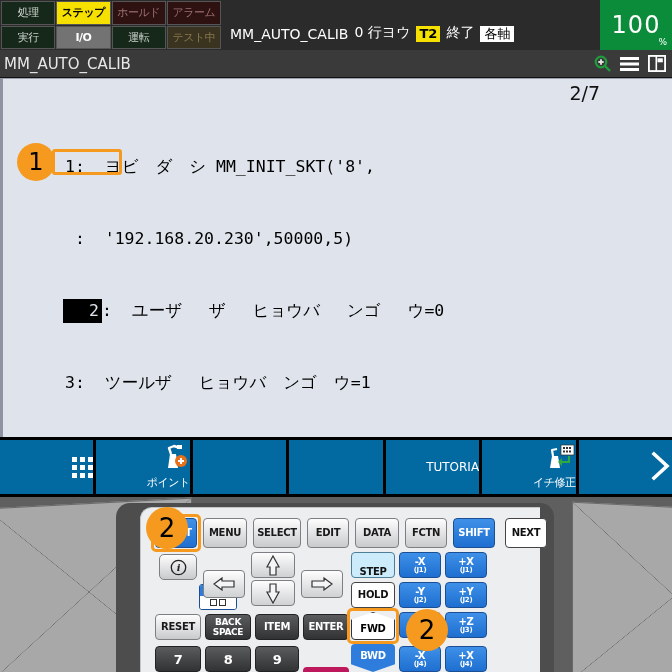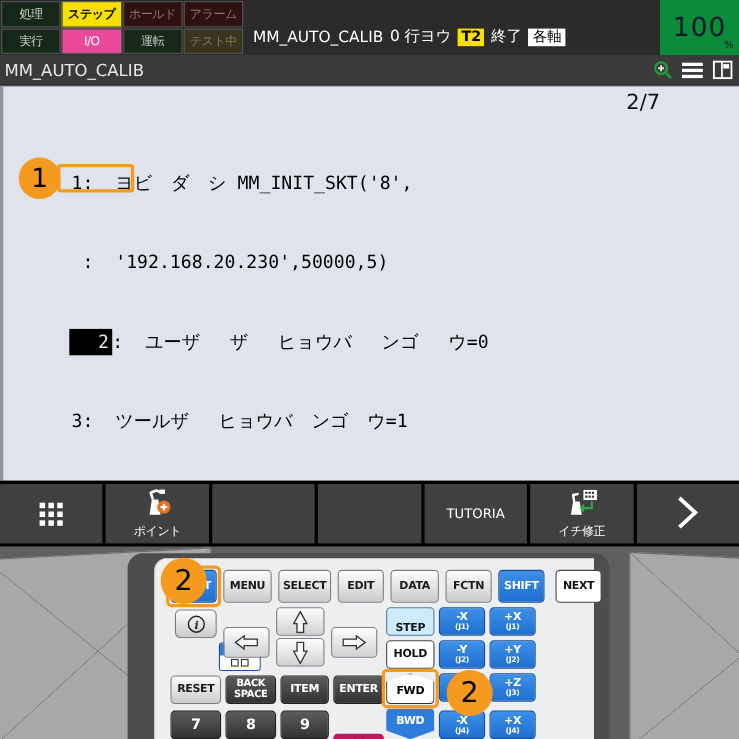--- a/index.html
+++ b/index.html
@@ -24,41 +24,41 @@
   }
   .st-cell {
     display: flex; align-items: center; justify-content: center;
     font-size: 11px; letter-spacing: -0.5px;
     border: 1px solid #555;
     white-space: nowrap; overflow: hidden;
   }
   .st-dark  { background: #16281a; color: #c9d2c9; }
   .st-yellow{ background: #f5e000; color: #000; font-weight: bold; }
   .st-maroon{ background: #2e1212; color: #9e7070; }
-  .st-green { background: #ec4899; color: #fff; font-weight: normal; }
+  .st-green { background: #737373; color: #fff; font-weight: bold; }
   .st-olive { background: #3a3320; color: #8a7a50; }
 
   .status-msg {
     flex: 1; height: 50px;
     display: flex; align-items: flex-end; gap: 6px;
     padding: 0 8px 8px 8px;
     color: #fff; font-size: 14px; letter-spacing: 0px;
     white-space: nowrap;
   }
   .badge-t2 {
     background: #f5e000; color: #000; font-weight: bold;
     padding: 0 3px; font-size: 13px; line-height: 16px;
   }
   .badge-axis {
     background: #fff; color: #000;
     padding: 0 4px; font-size: 13px; line-height: 16px;
   }
   .speed-box {
     width: 72px; height: 50px; background: #0b8c3a;
-    color: #0f172a; position: relative;
+    color: #ffffff; position: relative;
     display: flex; align-items: center; justify-content: center;
   }
   .speed-val { font-size: 24px; letter-spacing: 1px; }
   .speed-pct { position: absolute; right: 5px; bottom: 3px; font-size: 9px; }
 
   
   .titlebar {
     position: absolute; left: 0; top: 50px; width: 672px; height: 28px;
     background: #3a3a3a; display: flex; align-items: center;
     padding: 0 6px 0 4px;
@@ -106,22 +106,22 @@
     font-size: 24px; font-family: "DejaVu Sans", "Liberation Sans", sans-serif;
   }
 
   
   .fkeys {
     position: absolute; left: 0; top: 437px; width: 672px; height: 60px;
     background: #000;
     display: flex; gap: 3px; padding: 3px 0;
   }
   .fkey {
-    flex: 1; background: #404040; color: #fff;
-    display: flex; flex-direction: column; align-items: center; justify-content: center;
+    flex: 1; background: #0369a1; color: #fff;
+    display: flex; flex-direction: column; align-items: flex-end; justify-content: center;
     gap: 2px; font-size: 11px; cursor: pointer;
   }
   .fkey .flabel { font-size: 11px; letter-spacing: -0.5px; }
   .fkey .flabel-lat { font-size: 12px; letter-spacing: 0px; }
   .grid-icon {
     display: grid; grid-template-columns: repeat(3, 5px); grid-template-rows: repeat(3, 5px); gap: 3px;
   }
   .grid-icon i { background: #fff; display: block; }
 
   

